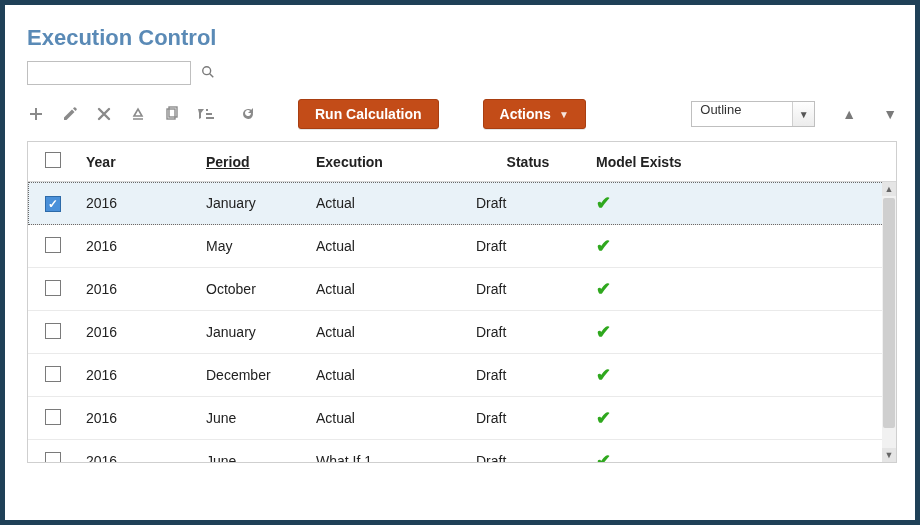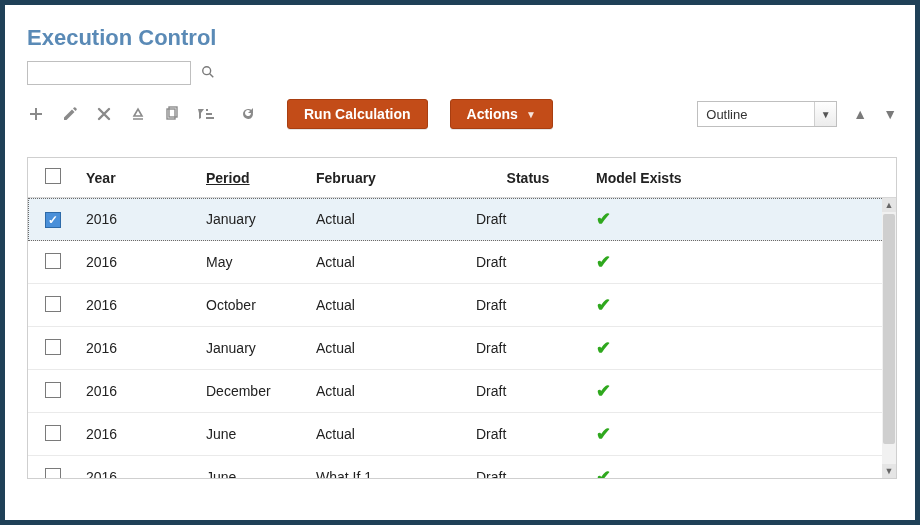--- a/index.html
+++ b/index.html
@@ -38,22 +38,22 @@
     font-size: 13px;
   }
   .search-icon {
     color: #7a7a7a;
     font-size: 14px;
     cursor: pointer;
   }
   .toolbar-row {
     display: flex;
     align-items: center;
-    gap: 6px;
-    margin-bottom: 28px;
+    gap: 17px;
+    margin-bottom: 12px;
   }
   .tool-icons {
     display: flex;
     align-items: center;
     gap: 16px;
     margin-right: 24px;
   }
   .tool-icon {
     color: #8a8a8a;
     font-size: 16px;
@@ -80,24 +80,23 @@
     align-items: center;
     gap: 8px;
   }
   .btn-primary .caret {
     font-size: 10px;
     opacity: 0.85;
   }
   .toolbar-spacer { flex: 1; }
   .view-select {
     display: inline-flex;
-    align-items: center;
     border: 1px solid #bfbfbf;
     height: 26px;
-    width: 140px;
+    width: 124px;
     background: #fff;
     font-size: 13px;
     color: #333;
     cursor: pointer;
   }
   .view-select .label {
     flex: 1;
     padding: 0 8px;
   }
   .view-select .sel-caret {
@@ -284,21 +283,21 @@
 
   <div class="table-wrap">
     <table>
       <thead>
         <tr>
           <th class="col-chk">
             <span class="chk"></span>
           </th>
           <th class="col-year">Year</th>
           <th class="col-period">Period</th>
-          <th class="col-scen">February</th>
+          <th class="col-scen">Execution</th>
           <th class="col-status">Status</th>
           <th class="col-model">Model Exists</th>
         </tr>
       </thead>
       <tbody id="tbody">
           <tr class="selected">
             <td class="col-chk"><span class="chk checked">✓</span></td>
             <td>2016</td>
             <td>January</td>
             <td>Actual</td>

